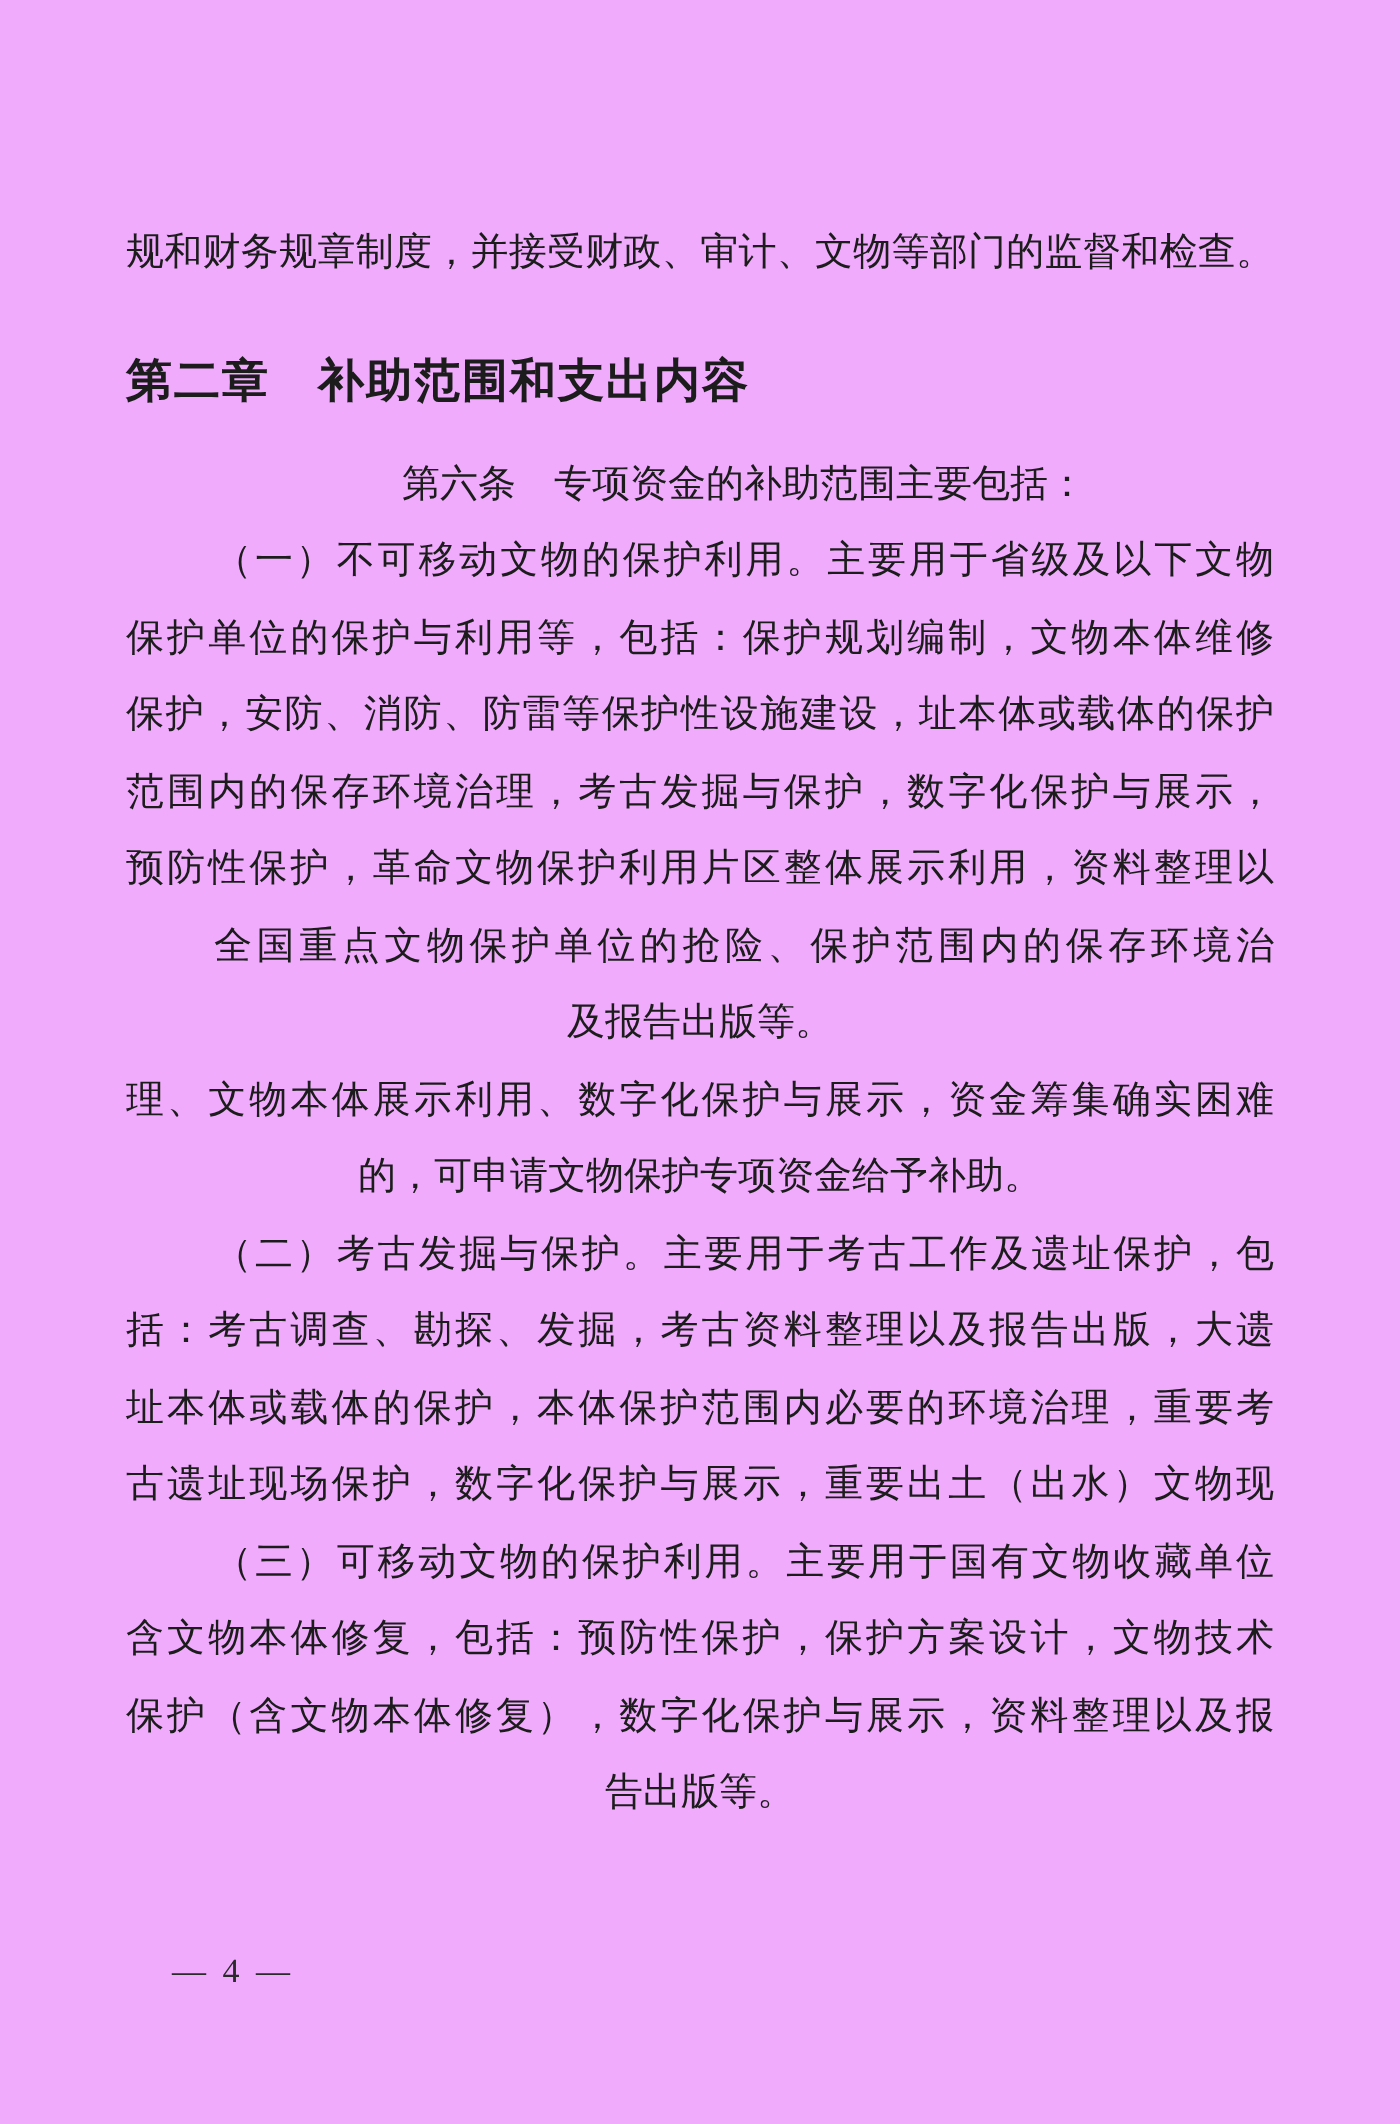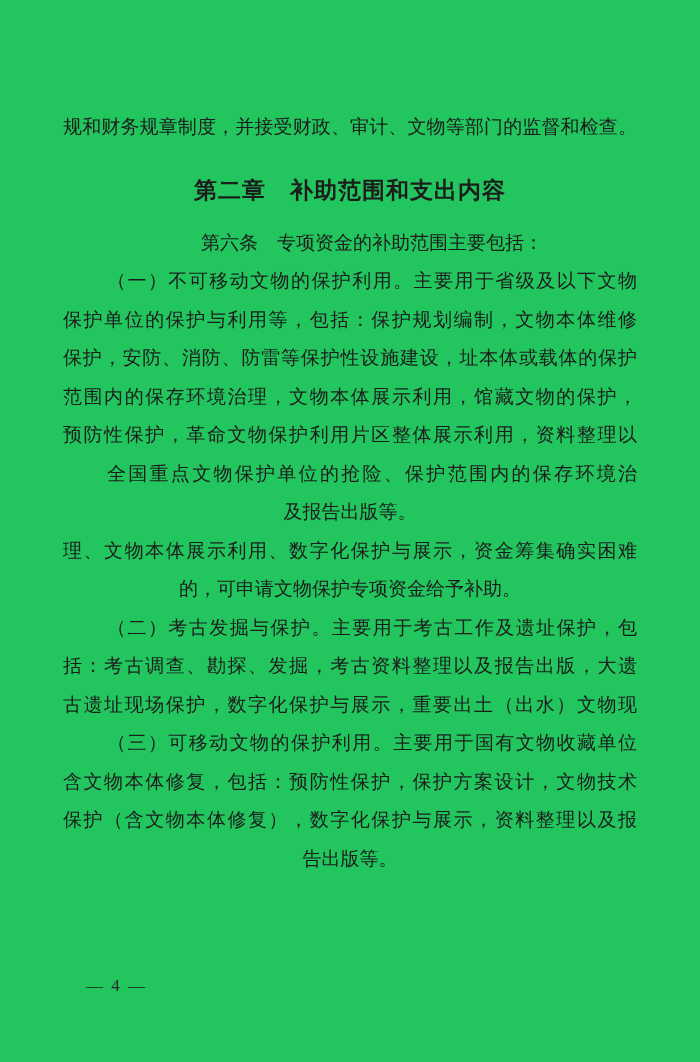--- a/index.html
+++ b/index.html
@@ -4,21 +4,21 @@
 <style>
   html, body {
     margin: 0;
     padding: 0;
     background: #e8e8e8;
   }
   .page {
     position: relative;
     width: 700px;
     height: 1062px;
-    background: #22c55e;
+    background: #f0abfc;
     color: #1c1c1c;
     font-family: "Liberation Serif", "DejaVu Serif", serif;
     overflow: hidden;
   }
   .text-block {
     position: absolute;
     left: 63px;
     top: 108px;
     width: 574px;
   }
@@ -33,21 +33,21 @@
     text-align: justify;
     text-align-last: justify;
   }
   .indent {
     padding-left: 44px;
   }
   .chapter-heading {
     margin: 23px 0 14px 0;
     height: 40px;
     line-height: 40px;
-    text-align: center;
+    text-align: left;
     font-family: "Liberation Sans", "DejaVu Sans", sans-serif;
     font-weight: bold;
     font-size: 23px;
     letter-spacing: 1px;
     white-space: nowrap;
   }
   .page-number {
     position: absolute;
     left: 86px;
     top: 968px;
@@ -65,28 +65,29 @@
   <div class="text-block">
 
     <div class="line fill">规和财务规章制度，并接受财政、审计、文物等部门的监督和检查。</div>
 
     <div class="chapter-heading">第二章　补助范围和支出内容</div>
 
     <div class="line indent">第六条　专项资金的补助范围主要包括：</div>
     <div class="line indent fill">（一）不可移动文物的保护利用。主要用于省级及以下文物</div>
     <div class="line fill">保护单位的保护与利用等，包括：保护规划编制，文物本体维修</div>
     <div class="line fill">保护，安防、消防、防雷等保护性设施建设，址本体或载体的保护</div>
-    <div class="line fill">范围内的保存环境治理，文物本体展示利用，馆藏文物的保护，</div>
+    <div class="line fill">范围内的保存环境治理，考古发掘与保护，数字化保护与展示，</div>
     <div class="line fill">预防性保护，革命文物保护利用片区整体展示利用，资料整理以</div>
     <div class="line indent fill">全国重点文物保护单位的抢险、保护范围内的保存环境治</div>
     <div class="line">及报告出版等。</div>
     <div class="line fill">理、文物本体展示利用、数字化保护与展示，资金筹集确实困难</div>
     <div class="line">的，可申请文物保护专项资金给予补助。</div>
     <div class="line indent fill">（二）考古发掘与保护。主要用于考古工作及遗址保护，包</div>
     <div class="line fill">括：考古调查、勘探、发掘，考古资料整理以及报告出版，大遗</div>
+    <div class="line fill">址本体或载体的保护，本体保护范围内必要的环境治理，重要考</div>
     <div class="line fill">古遗址现场保护，数字化保护与展示，重要出土（出水）文物现</div>
     <div class="line indent fill">（三）可移动文物的保护利用。主要用于国有文物收藏单位</div>
     <div class="line fill">含文物本体修复，包括：预防性保护，保护方案设计，文物技术</div>
     <div class="line fill">保护（含文物本体修复），数字化保护与展示，资料整理以及报</div>
     <div class="line">告出版等。</div>
 
   </div>
 
   <div class="page-number">— 4 —</div>
 </div>

